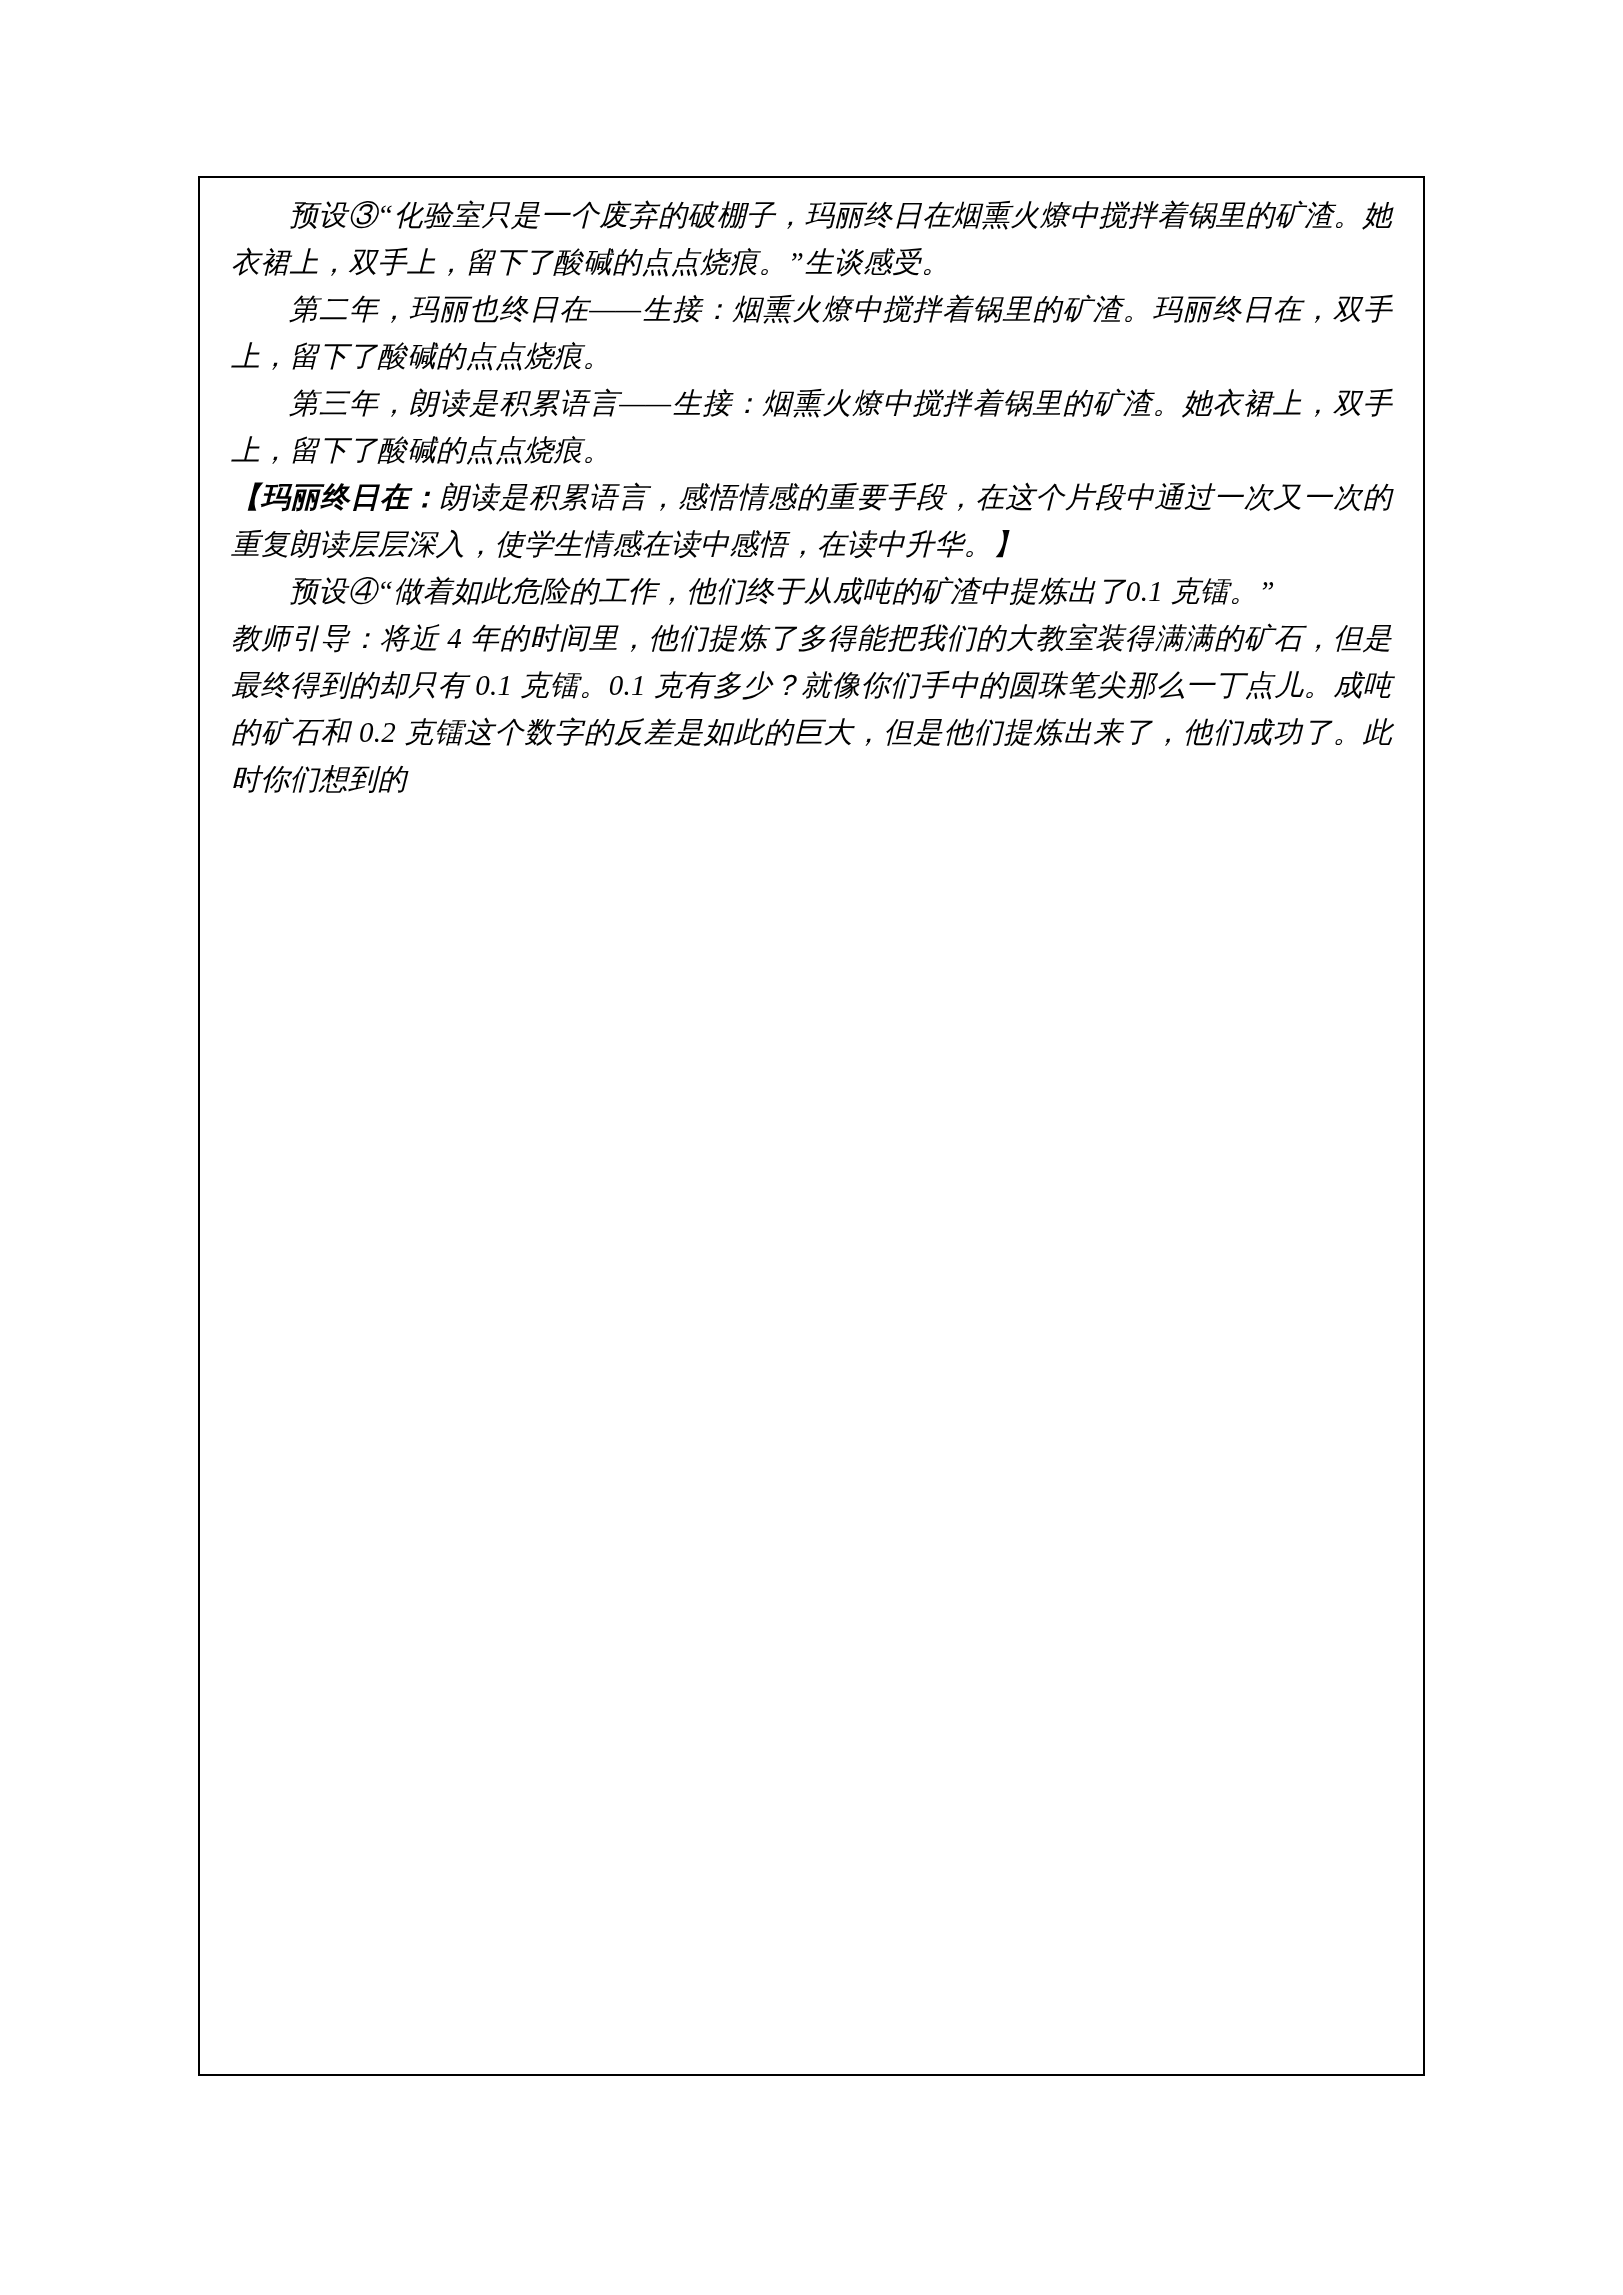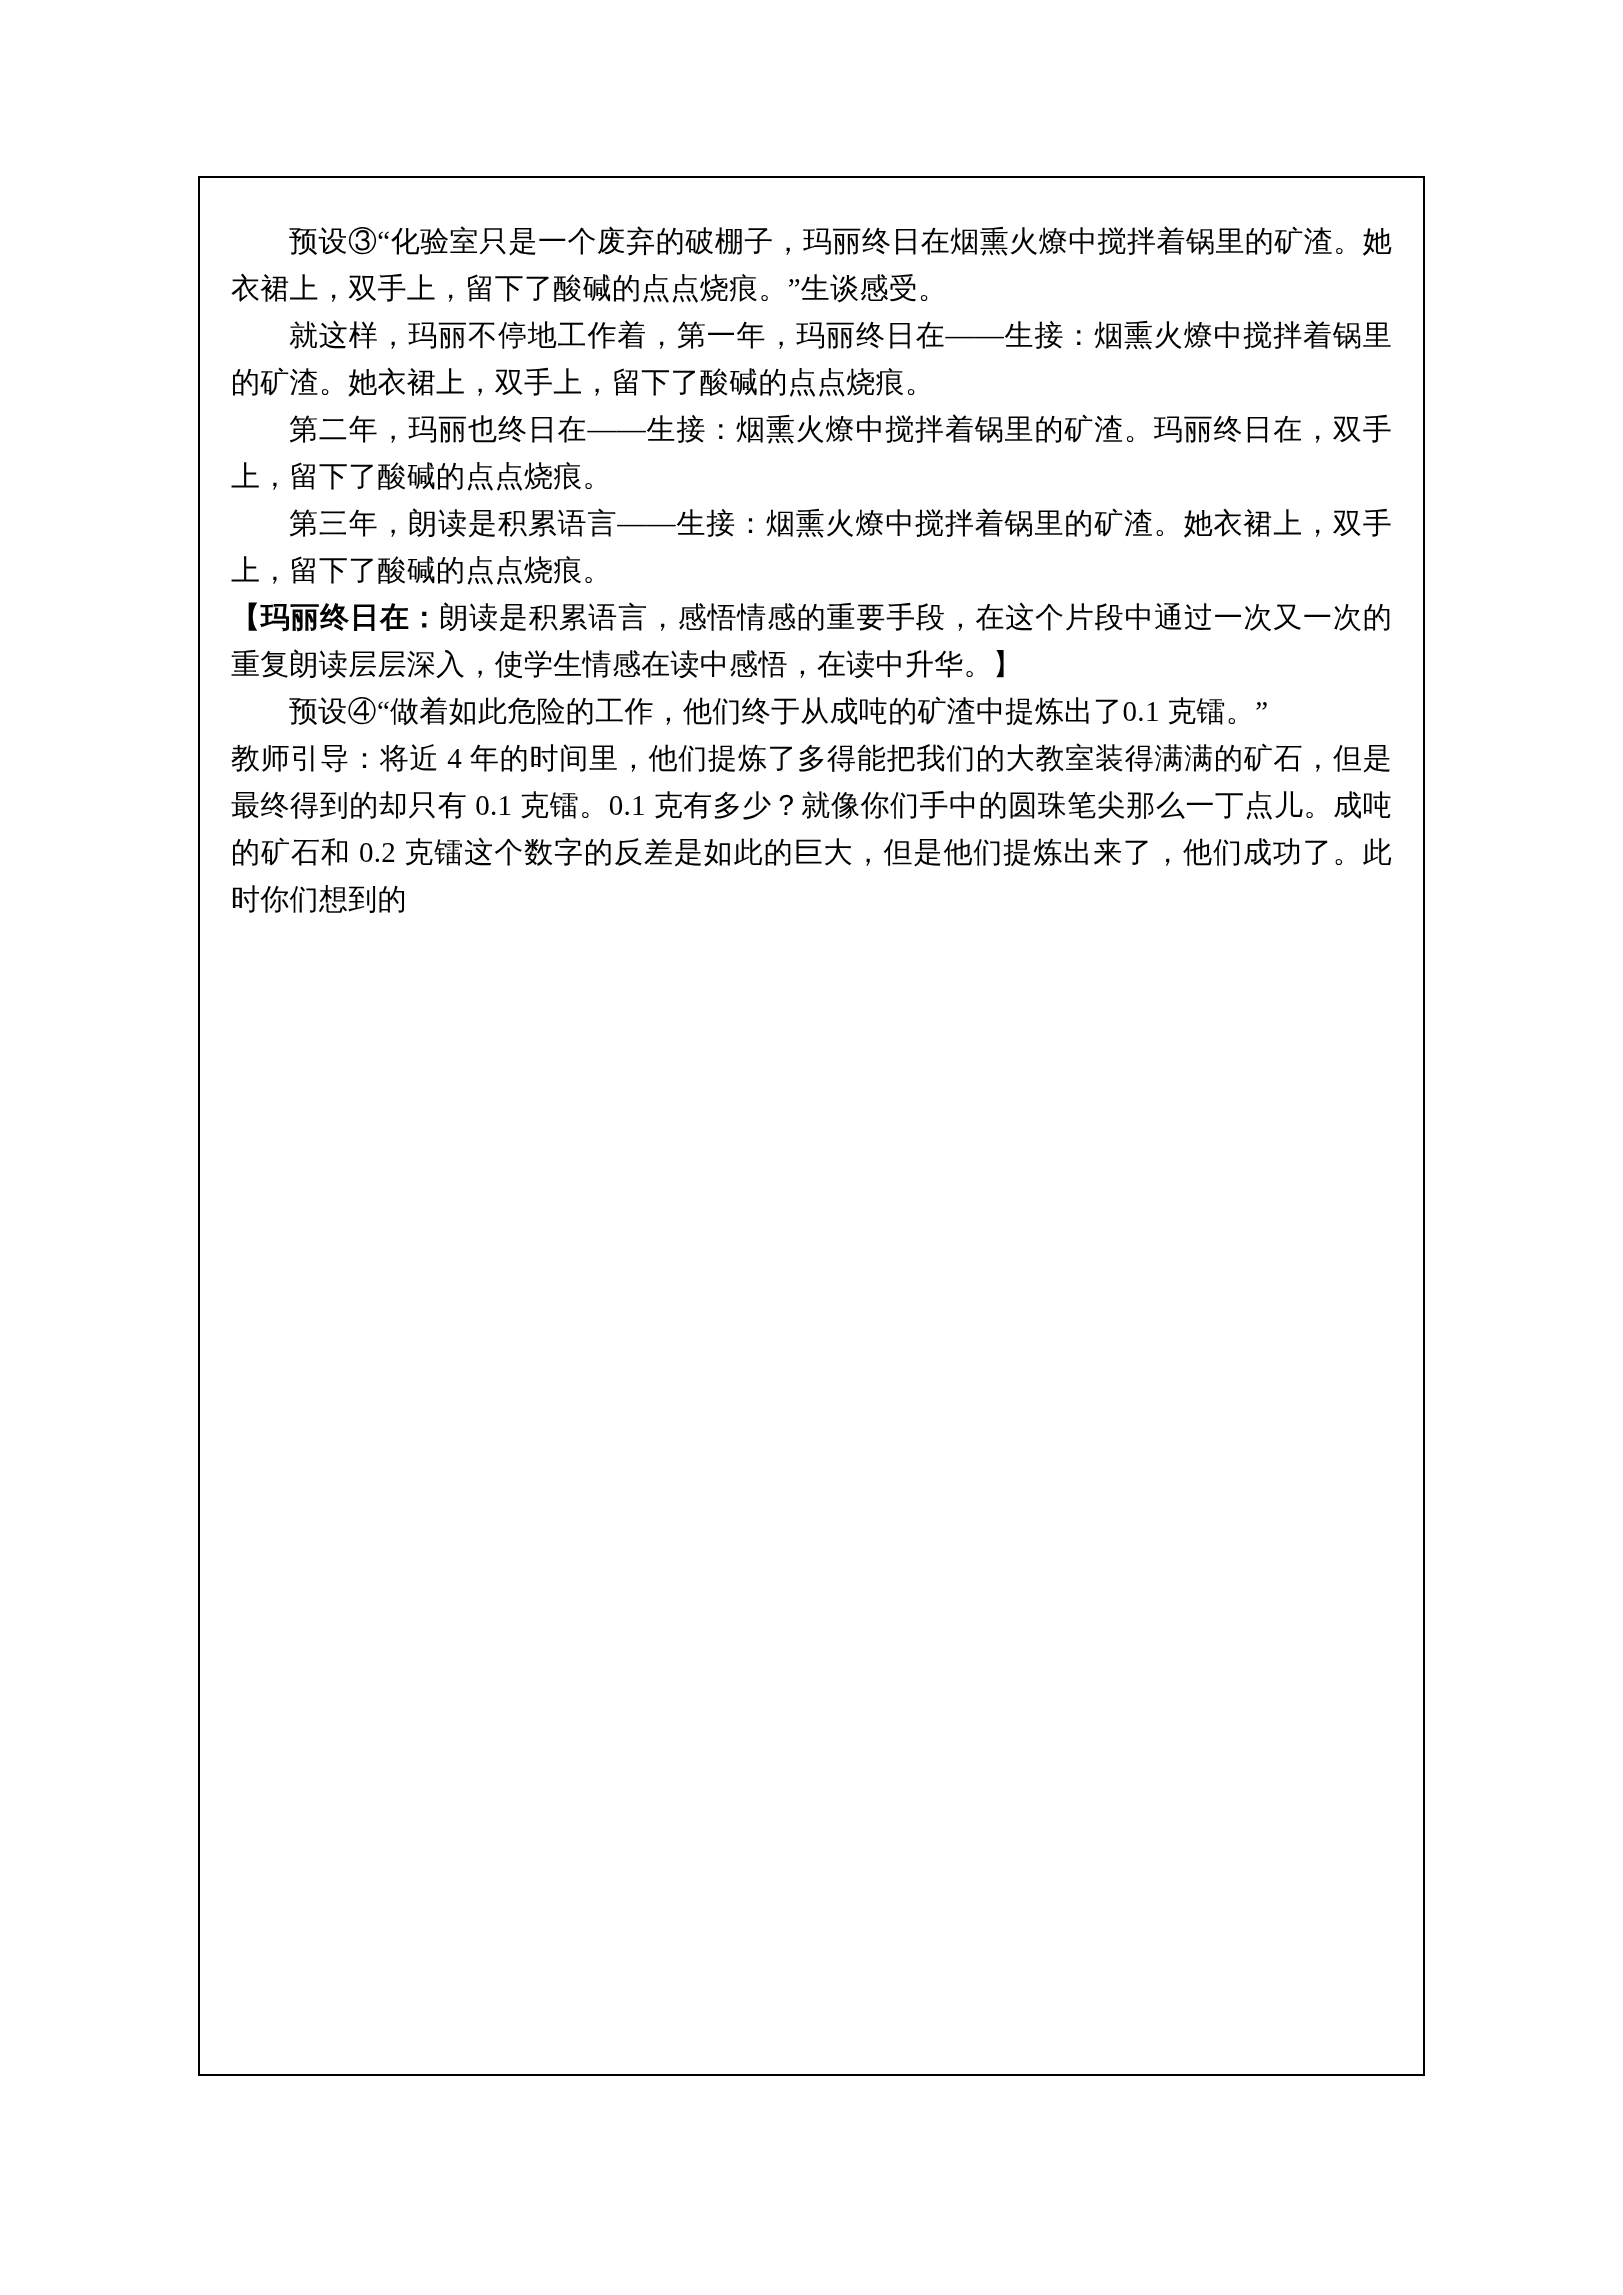--- a/index.html
+++ b/index.html
@@ -26,22 +26,23 @@
     left: 198px;
     top: 176px;
     width: 1227px;
     height: 1900px;
     border: 2px solid #000000;
     box-sizing: border-box;
     background: #ffffff;
     overflow: hidden;
   }
   .doc-inner {
-    padding: 40px 31px 0 31px;
+    padding: 14px 31px 0 31px;
     box-sizing: border-box;
+    font-style: italic;
   }
   p.para {
     margin: 0;
     font-size: 29px;
     line-height: 1.62;
     text-align: justify;
     text-justify: inter-ideograph;
     letter-spacing: 0.3px;
   }
   p.indent {
@@ -54,21 +55,20 @@
 </head>
 <body>
 
 <div class="page">
   <div class="doc-frame">
     <div class="doc-inner">
 
       <p class="para indent">预设③“化验室只是一个废弃的破棚子，玛丽终日在烟熏火燎中搅拌着锅里的矿渣。她衣裙上，双手上，留下了酸碱的点点烧痕。”生谈感受。</p>
 
 
-      <p class="para indent">就这样，玛丽不停地工作着，第一年，玛丽终日在——生接：烟熏火燎中搅拌着锅里的矿渣。她衣裙上，双手上，留下了酸碱的点点烧痕。</p>
 
       <p class="para indent">第二年，玛丽也终日在——生接：烟熏火燎中搅拌着锅里的矿渣。玛丽终日在，双手上，留下了酸碱的点点烧痕。</p>
 
       <p class="para indent">第三年，朗读是积累语言——生接：烟熏火燎中搅拌着锅里的矿渣。她衣裙上，双手上，留下了酸碱的点点烧痕。</p>
 
       <p class="para"><span class="bold">【玛丽终日在：</span><span>朗读是积累语言，感悟情感的重要手段，在这个片段中通过一次又一次的重复朗读层层深入，使学生情感在读中感悟，在读中升华。】</span></p>
 
       <p class="para indent">预设④“做着如此危险的工作，他们终于从成吨的矿渣中提炼出了0.1 克镭。”</p>
 
       <p class="para">教师引导：将近 4 年的时间里，他们提炼了多得能把我们的大教室装得满满的矿石，但是最终得到的却只有 0.1 克镭。0.1 克有多少？就像你们手中的圆珠笔尖那么一丁点儿。成吨的矿石和 0.2 克镭这个数字的反差是如此的巨大，但是他们提炼出来了，他们成功了。此时你们想到的</p>

